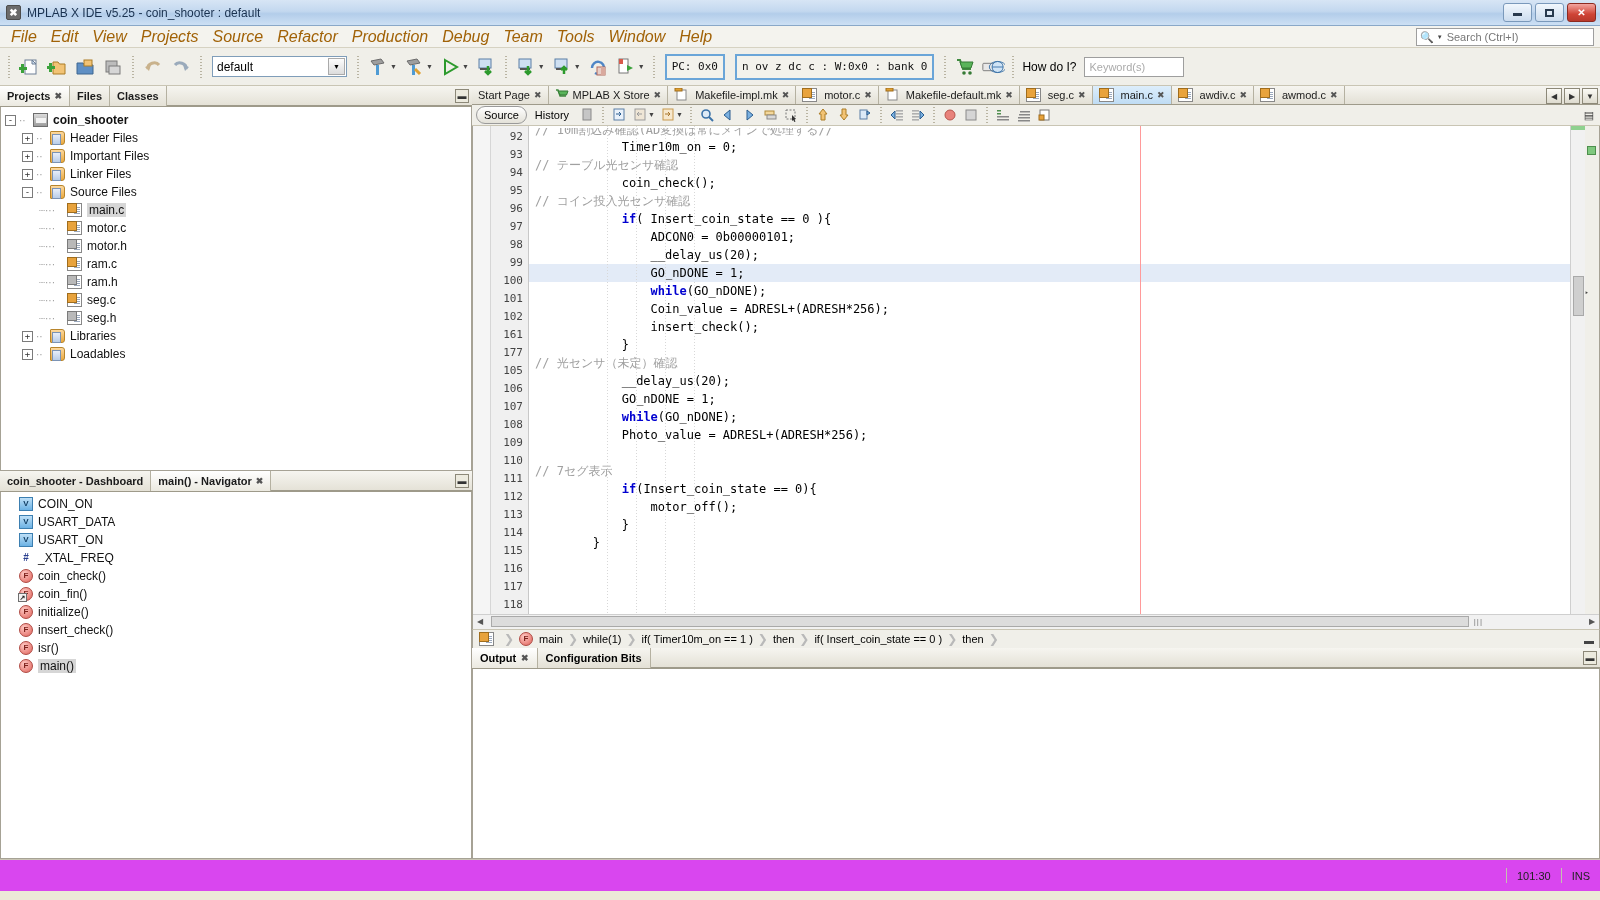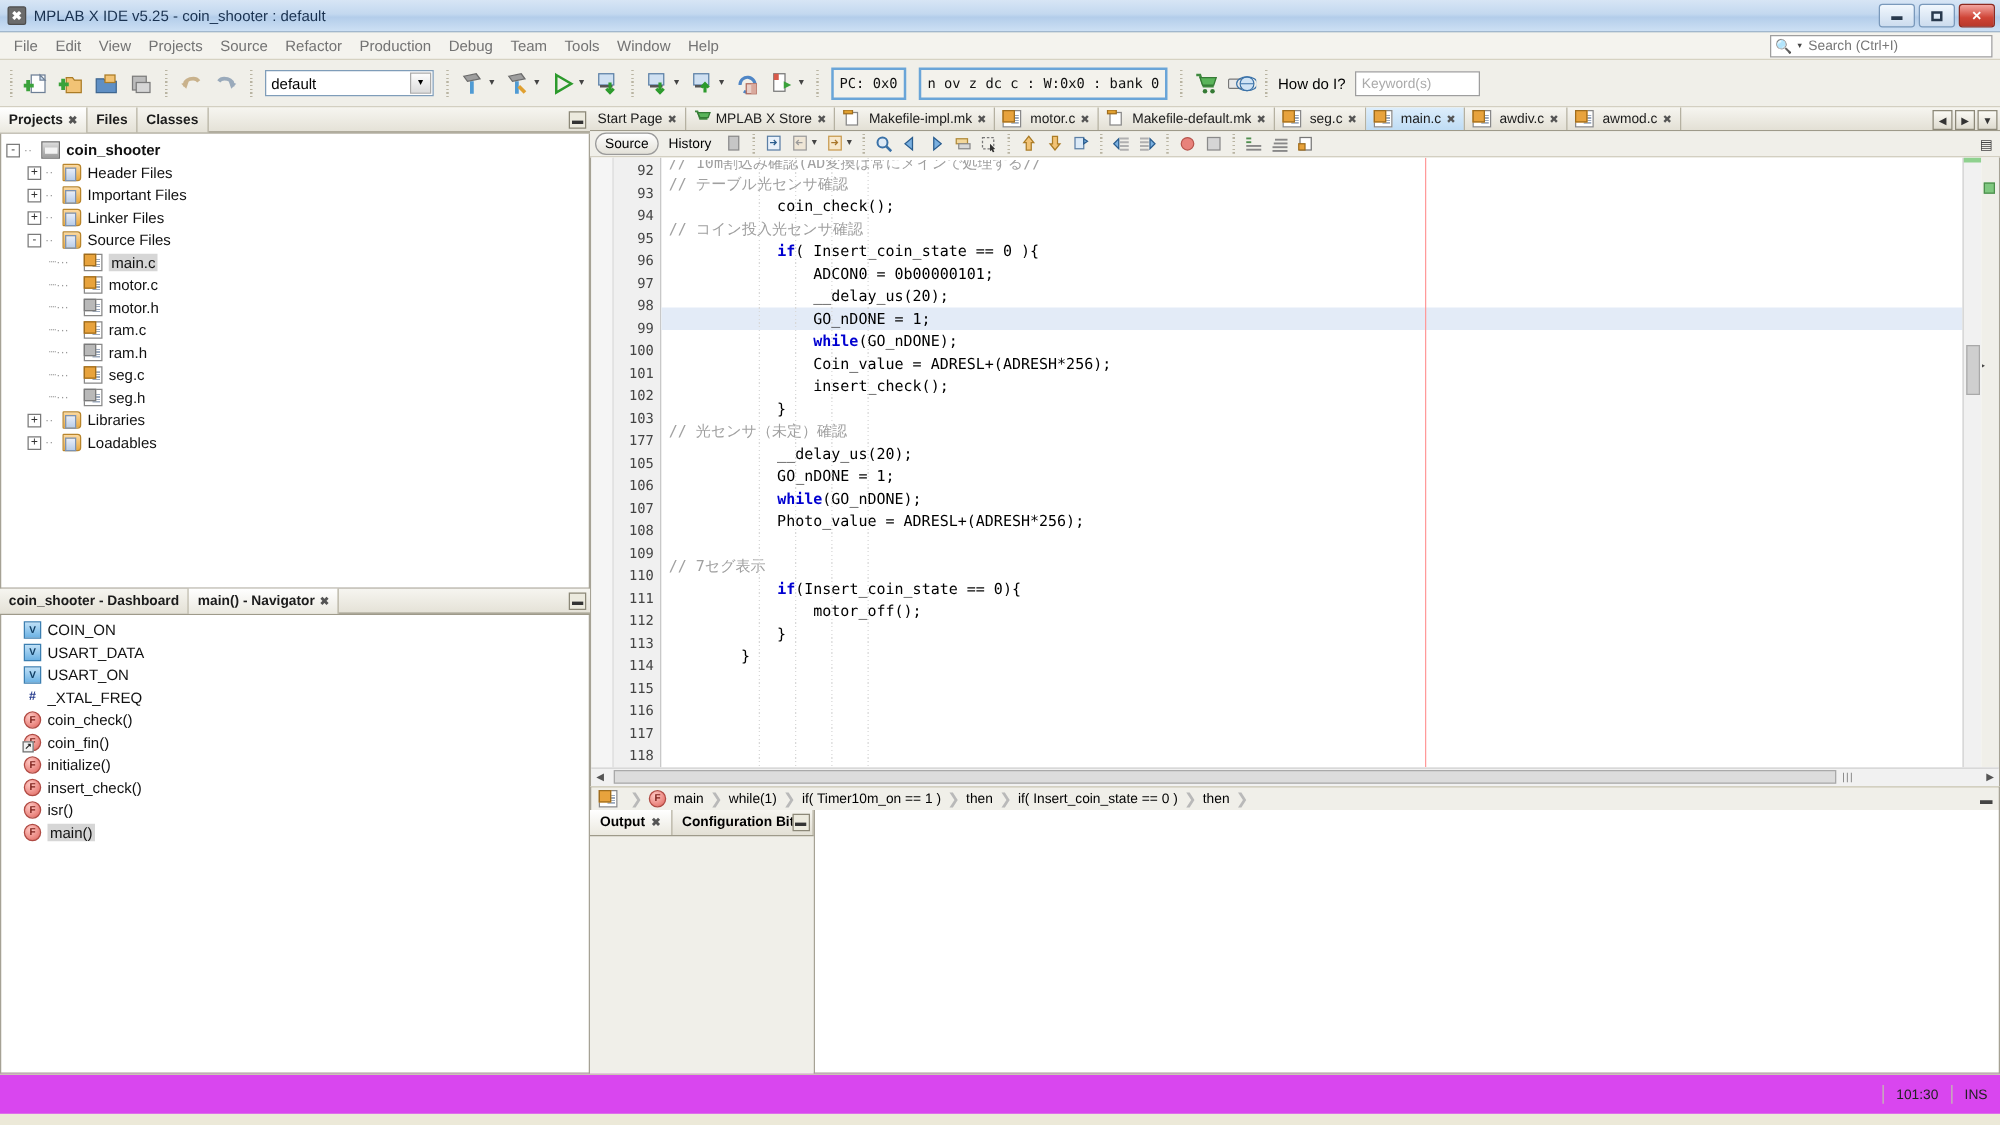--- a/index.html
+++ b/index.html
@@ -41,21 +41,21 @@
     border-color: #8d2a20; color: #fff; font-weight: bold;
   }
   .winbtn .gl-min { width: 9px; height: 3px; background: #28394d; margin-top:4px;}
   .winbtn .gl-max { width: 9px; height: 8px; border: 2px solid #28394d; }
 
   
   .menubar {
     height: 22px; background: #f4f3ee; border-bottom: 1px solid #d6d2c2;
     display: flex; align-items: center; padding-left: 4px; position: relative;
   }
-  .menu-item { padding: 2px 7px; font-size: 12px; color: #737373; cursor: default; }
+  .menu-item { padding: 2px 7px; font-size: 16px; color: #a16207; cursor: default; font-style: italic; }
   .search-box {
     position: absolute; right: 6px; top: 2px;
     width: 178px; height: 18px; background: #fff;
     border: 1px solid #9e9e9e; display: flex; align-items: center; padding: 0 3px;
   }
   .search-box .sicon { color: #2b5d8c; font-size: 11px; margin-right: 3px; }
   .search-box .stxt { color: #777; font-size: 11px; }
 
   
   .toolbar {
@@ -221,21 +221,21 @@
 
   .breadcrumb {
     height: 22px; background: #f0efe9; border-top: 1px solid #c9c5b4;
     border-left:1px solid #a6a295; border-right:1px solid #a6a295;
     display: flex; align-items: center; padding-left: 6px; gap: 2px; font-size: 11px;
     position: relative;
   }
   .bc-sep { color: #b9b9b9; font-size: 12px; margin: 0 3px; }
   .bc-min { position:absolute; right:5px; top:5px; font-size:10px; color:#444; }
 
-  .outpanel { height: 240px; display: flex; flex-direction: row; }
+  .outpanel { height: 240px; display: flex; flex-direction: column; }
   .out-tabs { height: 21px; display: flex; align-items: stretch; position: relative;
               background: linear-gradient(to bottom,#f6f5f0,#e3e0d5); border-bottom: 1px solid #9e9a8a; }
   .otab { display:flex; align-items:center; gap:5px; padding: 0 8px; font-size: 11px;
           font-weight: bold; border-right: 1px solid #b5b1a1; }
   .otab.active { background: linear-gradient(to bottom,#ffffff,#ebe9e0); }
   .outbody { flex: 1; background: #fff; border: 1px solid #a6a295; border-top:none; }
 
   
   .statusbar {
     height: 32px; background: #d946ef; border-top: 1px solid #c9c5b4;
@@ -818,21 +818,21 @@
               <div>93</div>
               <div>94</div>
               <div>95</div>
               <div>96</div>
               <div>97</div>
               <div>98</div>
               <div>99</div>
               <div>100</div>
               <div>101</div>
               <div>102</div>
-              <div>103</div>
+              <div>161</div>
               <div>177</div>
               <div>105</div>
               <div>106</div>
               <div>107</div>
               <div>108</div>
               <div>109</div>
               <div>110</div>
               <div>111</div>
               <div>112</div>
               <div>113</div>
@@ -842,20 +842,21 @@
               <div>117</div>
               <div>118</div>
             </div>
           <div class="codearea" id="code-area">
             <div class="indentguide" style="left:78px"></div>
             <div class="indentguide" style="left:107px"></div>
             <div class="indentguide" style="left:136px"></div>
             <div class="indentguide" style="left:165px"></div>
             <div class="marginline" style="left:611px"></div>
           <div class="codeline" style="overflow: hidden; height: 10px; line-height: 4px;"><span class="cmt">// 10m割込み確認(AD変換は常にメインで処理する//</span></div>
+              <div class="codeline">            Timer10m_on = 0;</div>
               <div class="codeline"><span class="cmt">// テーブル光センサ確認</span></div>
               <div class="codeline">            coin_check();</div>
               <div class="codeline"><span class="cmt">// コイン投入光センサ確認</span></div>
               <div class="codeline">            <span class="kw">if</span>( Insert_coin_state == 0 ){</div>
               <div class="codeline">                ADCON0 = 0b00000101;</div>
               <div class="codeline">                __delay_us(20);</div>
               <div class="codeline hl">                GO_nDONE = 1;</div>
               <div class="codeline">                <span class="kw">while</span>(GO_nDONE);</div>
               <div class="codeline">                Coin_value = ADRESL+(ADRESH*256);</div>
               <div class="codeline">                insert_check();</div>

